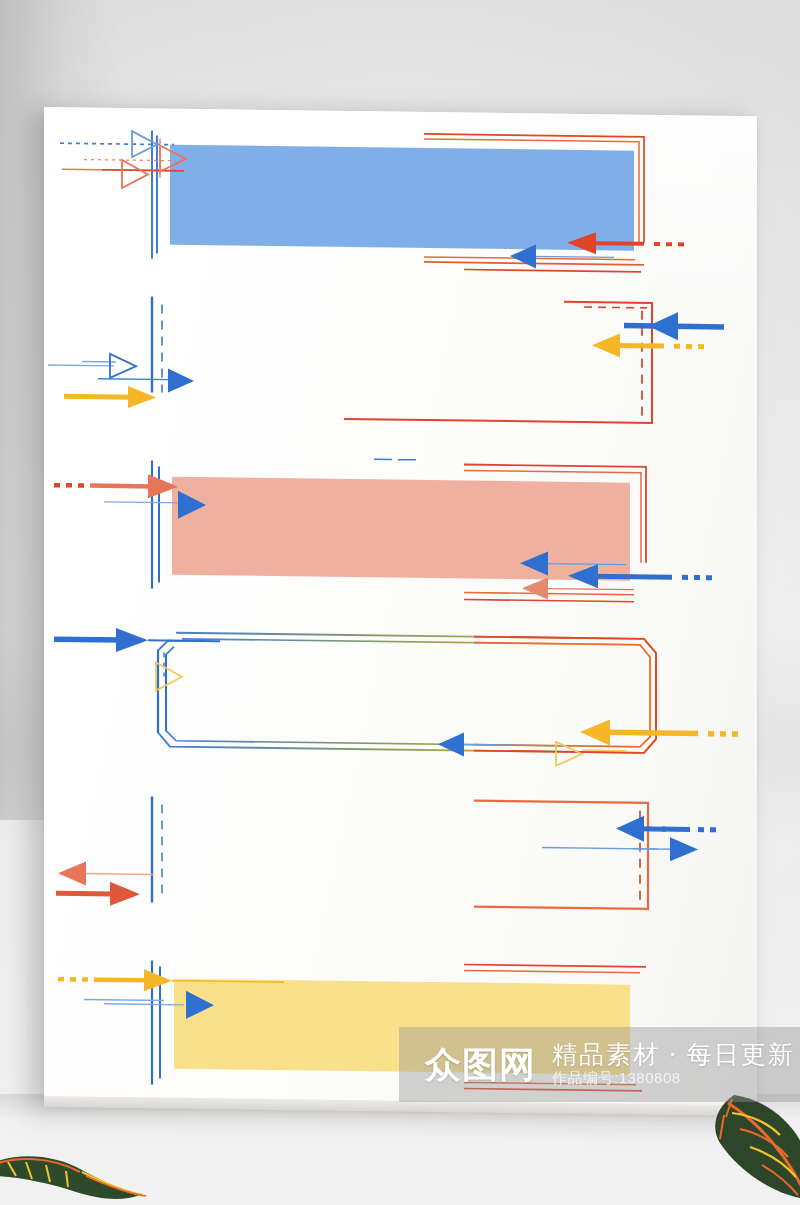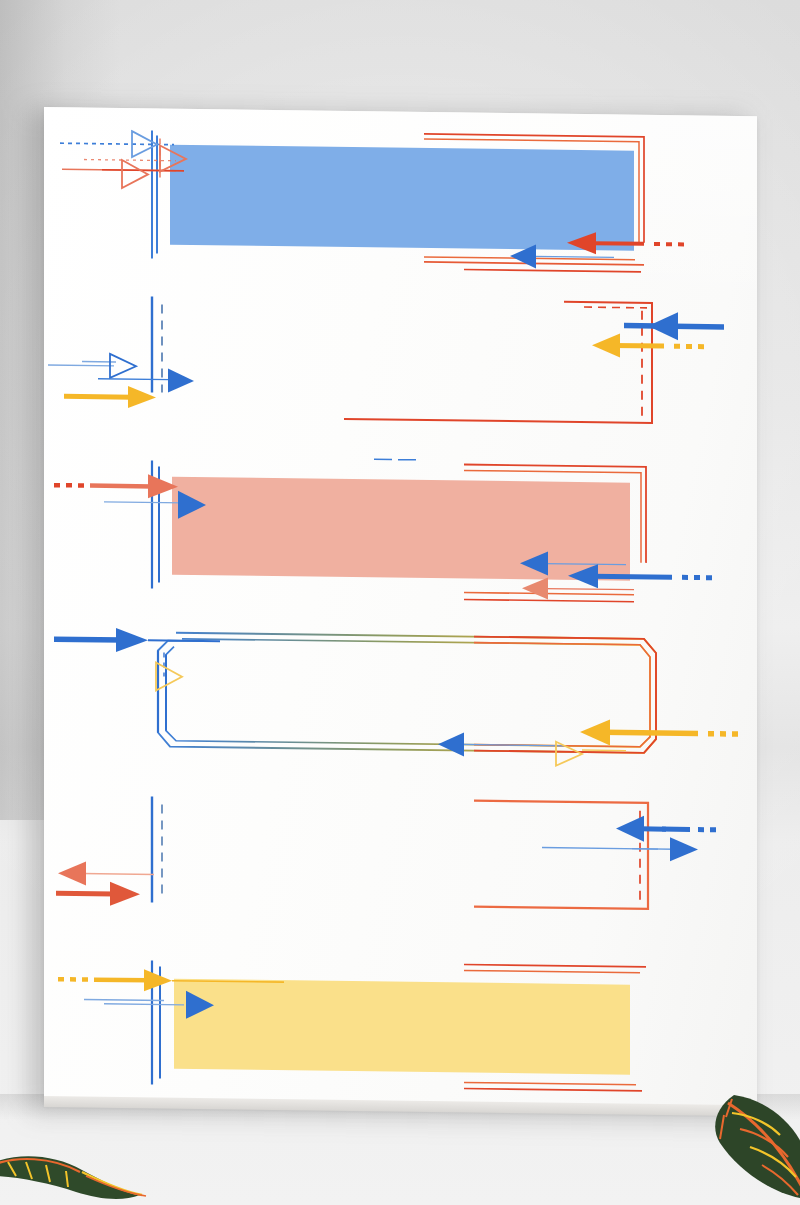--- a/index.html
+++ b/index.html
@@ -333,14 +333,21 @@
       <path d="M58 0 C88 4 118 26 130 58 L130 104 C100 100 64 78 44 48 C34 32 40 12 58 0 Z" fill="#2d4528"></path>
       <path d="M52 8 C80 26 106 54 126 92" stroke="#e8682e" stroke-width="3" fill="none"></path>
       <path d="M56 18 C74 20 92 28 104 40" stroke="#f3c42a" stroke-width="2.2" fill="none"></path>
       <path d="M64 34 C82 38 100 48 112 62" stroke="#e8682e" stroke-width="2.2" fill="none"></path>
       <path d="M74 52 C92 58 108 68 120 82" stroke="#f3c42a" stroke-width="2.2" fill="none"></path>
       <path d="M86 70 C100 78 112 88 122 100" stroke="#e8682e" stroke-width="2" fill="none"></path>
       <path d="M48 20 L44 44 M56 4 L50 22" stroke="#e8682e" stroke-width="2" fill="none"></path>
     </svg>
   </div>
 
+  <div class="wm">
+    <div class="wm-logo">众图网</div>
+    <div class="wm-right">
+      <div class="wm-title">精品素材 · 每日更新</div>
+      <div class="wm-id">作品编号:1380808</div>
+    </div>
+  </div>
 
 </div>
 
 </body></html>

